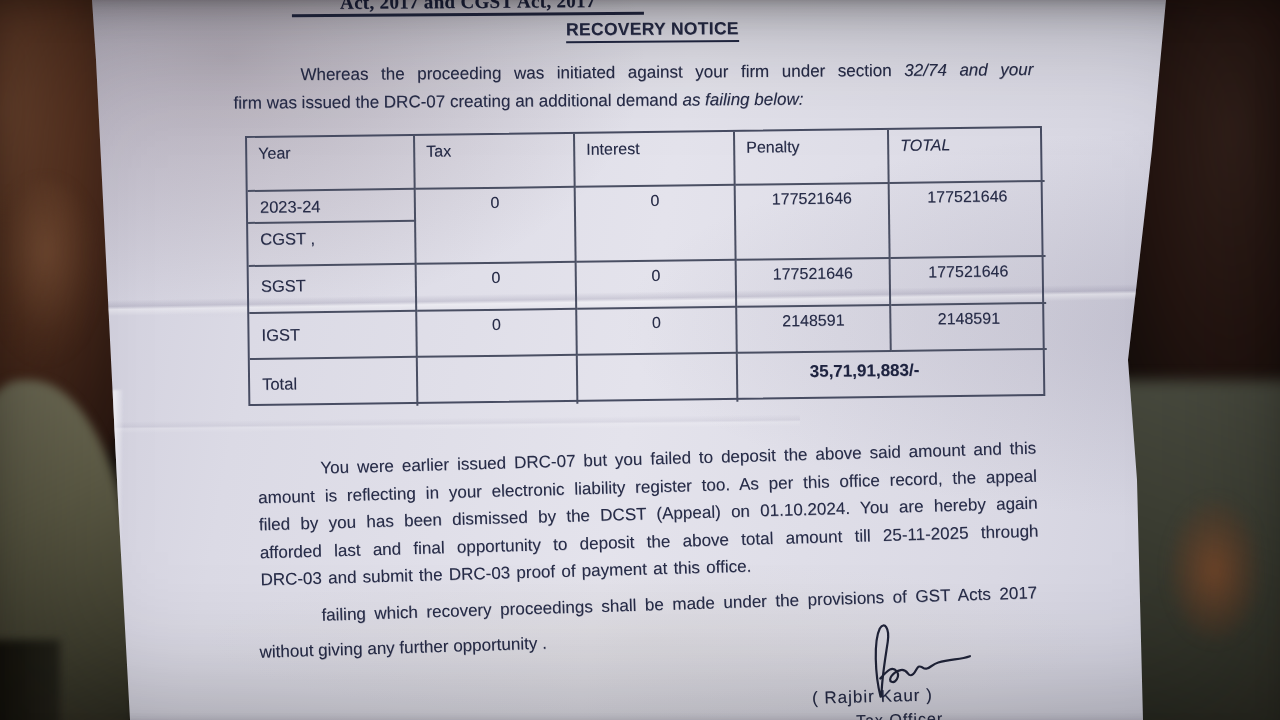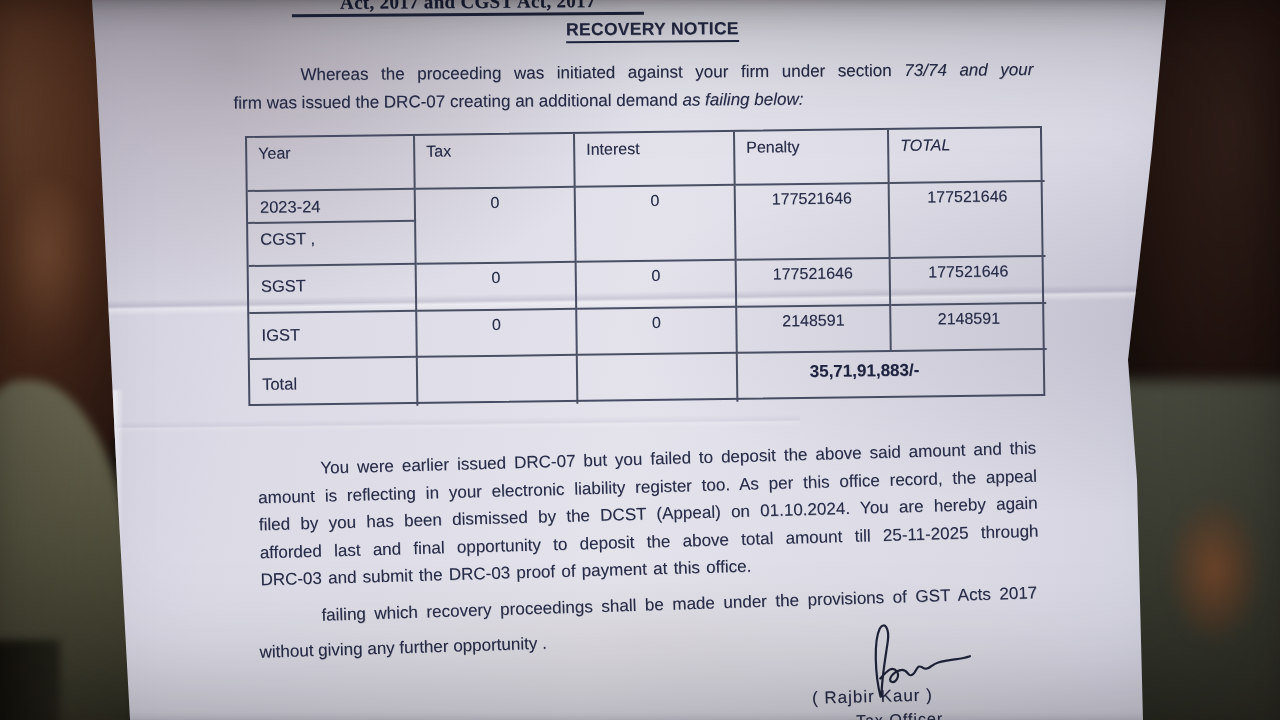--- a/index.html
+++ b/index.html
@@ -119,21 +119,21 @@
   <div id="paper">
     <div class="crease crease-mid"></div>
     <div class="crease crease-low"></div>
     <div class="crease edge-stack"></div>
     <div class="crease paper-warm"></div>
 
     <div class="blk" style="left:0;top:0;width:1280px;transform:rotate(-0.4deg);transform-origin:460px 20px;">
       <div class="act-underline"></div>
       <div class="act-text ink">Act, 2017 and CGST Act, 2017</div>
       <div class="notice-title ink">RECOVERY NOTICE</div>
-      <div class="intro-l1 ink"><span>Whereas the proceeding was initiated against your firm under section </span><span class="it">73/74 and your</span></div>
+      <div class="intro-l1 ink"><span>Whereas the proceeding was initiated against your firm under section </span><span class="it">32/74 and your</span></div>
       <div class="intro-l2 ink"><span>firm was issued the DRC-07 creating an additional demand </span><span class="it">as failing below:</span></div>
     </div>
 
     <div class="demand-table ink">
       <div class="tc head">Year</div>
       <div class="tc head">Tax</div>
       <div class="tc head">Interest</div>
       <div class="tc head">Penalty</div>
       <div class="tc head no-r it">TOTAL</div>
 

